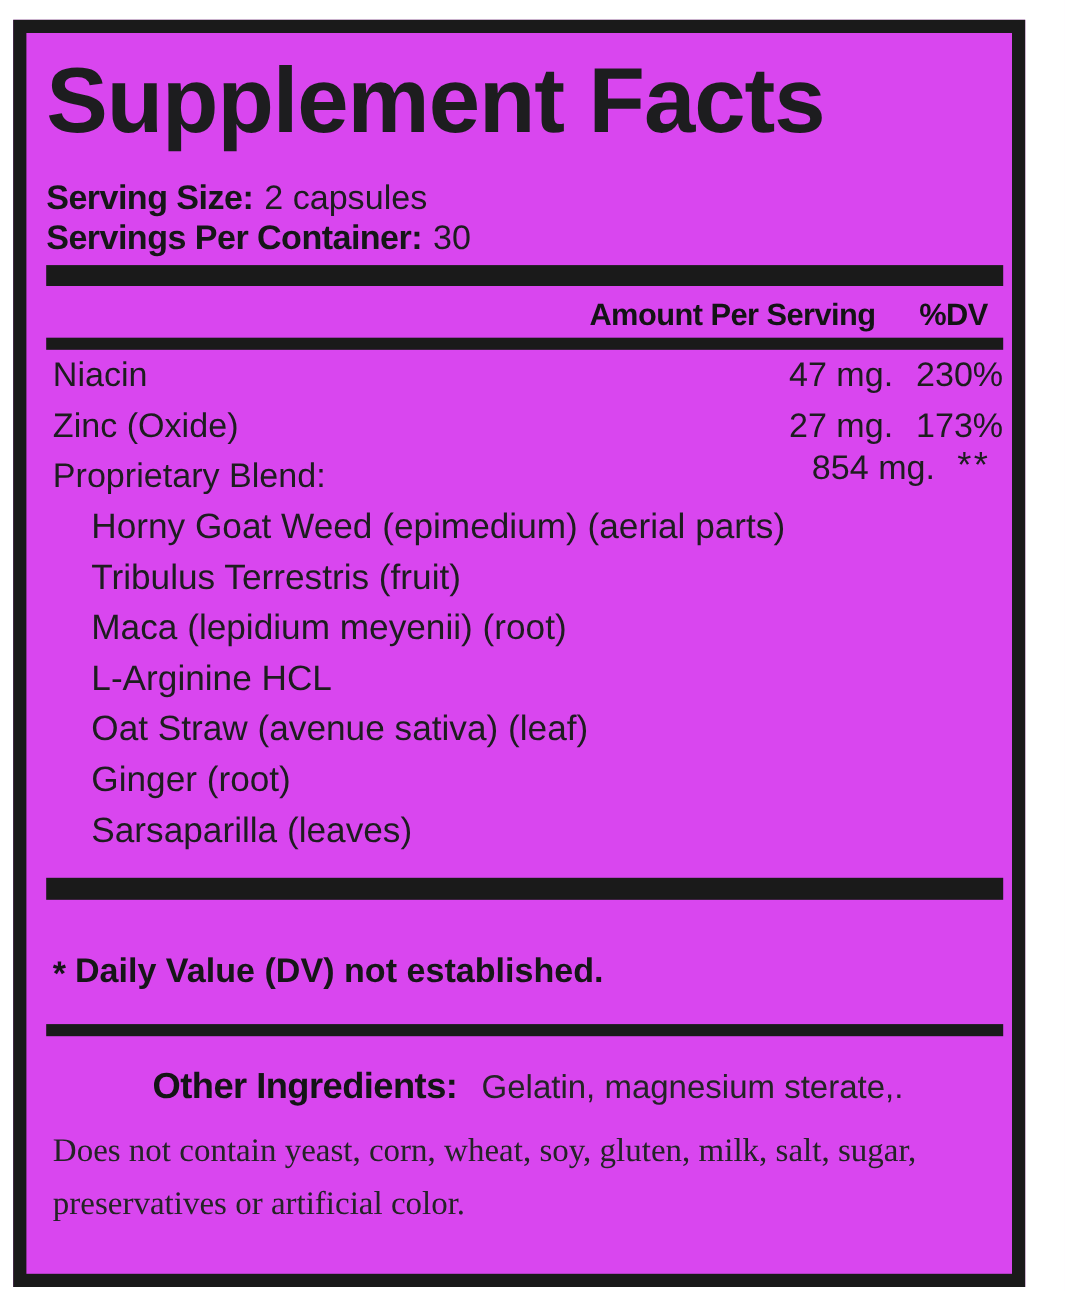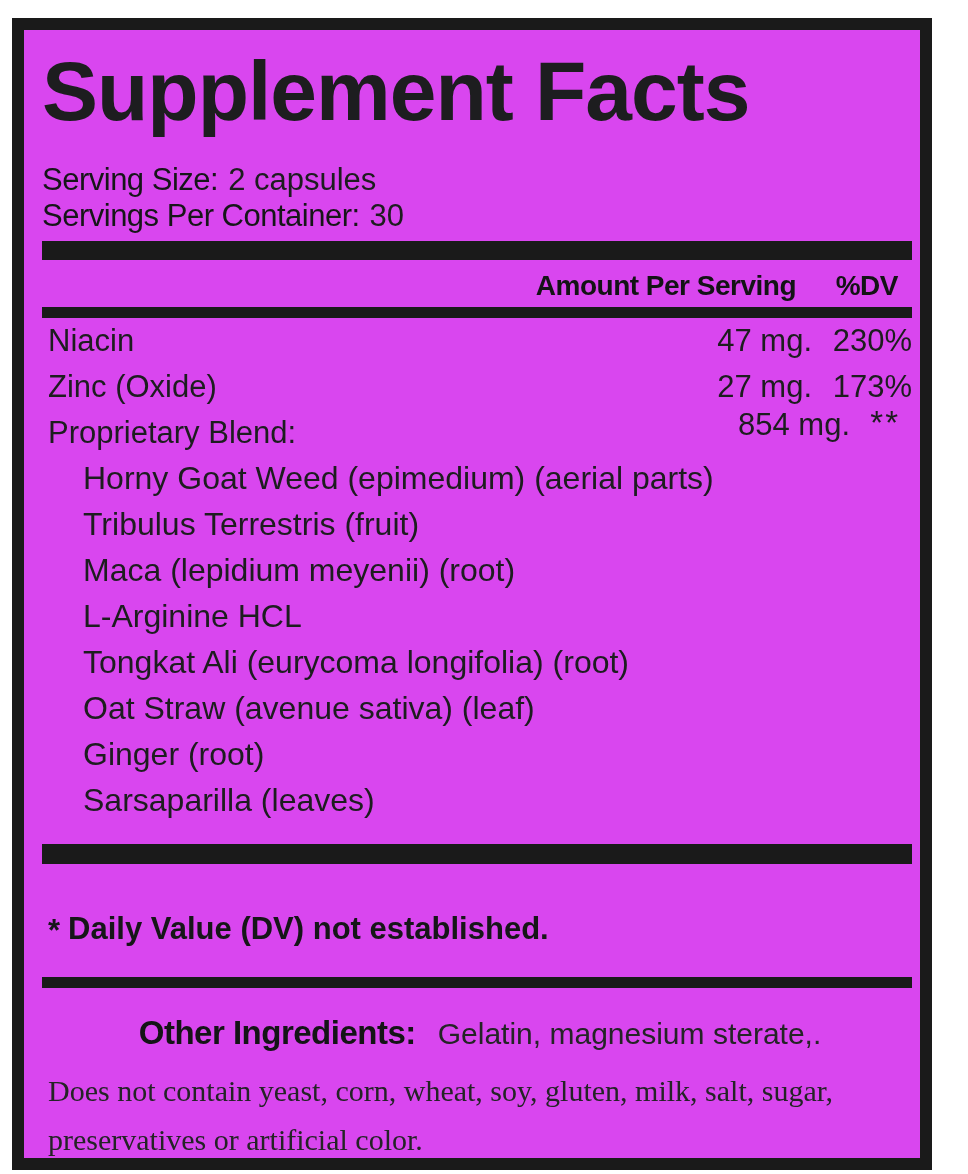--- a/index.html
+++ b/index.html
@@ -37,21 +37,21 @@
     white-space: nowrap;
   }
 
   .serving-line {
     margin-top: 22px;
     font-size: 31px;
     line-height: 36px;
     white-space: nowrap;
   }
   .serving-line + .serving-line { margin-top: 0; }
-  .serving-line .lbl { font-weight: normal; letter-spacing: -0.5px; color: #161618; }
+  .serving-line .lbl { font-weight: bold; letter-spacing: -0.5px; color: #161618; }
   .serving-line .val { font-weight: normal; margin-left: 10px; color: #1d1d1f; }
 
   .bar { background: #1a1a1a; width: 100%; }
   .bar-thick-1 { height: 19px; margin-top: 7px; }
   .bar-thin-1  { height: 11px; margin-top: 5px; }
   .bar-thick-2 { height: 20px; margin-top: 20px; }
   .bar-thin-2  { height: 11px; margin-top: 24px; }
 
   .cols-header {
     margin-top: 9px;
@@ -170,21 +170,20 @@
       <div class="row proprietary">
         <span class="name">Proprietary Blend:</span>
         <span class="amount">854 mg.</span>
         <span class="dv">**</span>
       </div>
 
       <div class="blend-item">Horny Goat Weed (epimedium) (aerial parts)</div>
       <div class="blend-item">Tribulus Terrestris (fruit)</div>
       <div class="blend-item">Maca (lepidium meyenii) (root)</div>
       <div class="blend-item">L-Arginine HCL</div>
-      <div class="blend-item">Tongkat Ali (eurycoma longifolia) (root)</div>
       <div class="blend-item">Oat Straw (avenue sativa) (leaf)</div>
       <div class="blend-item">Ginger (root)</div>
       <div class="blend-item">Sarsaparilla (leaves)</div>
     </div>
 
     <div class="bar bar-thick-2"></div>
 
     <div class="footnote">
       <span class="star">*</span><span>Daily Value (DV) not established.</span>
     </div>

